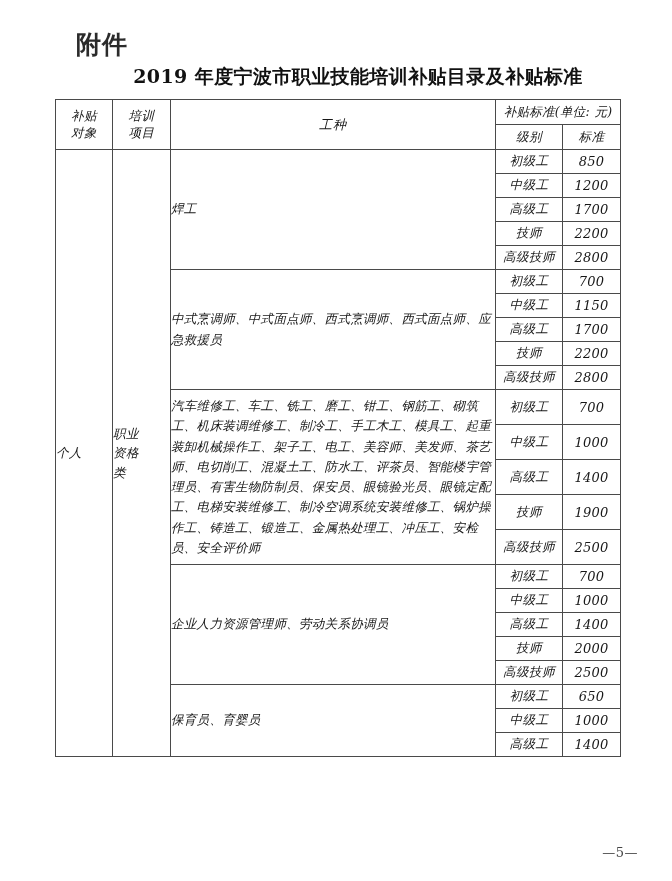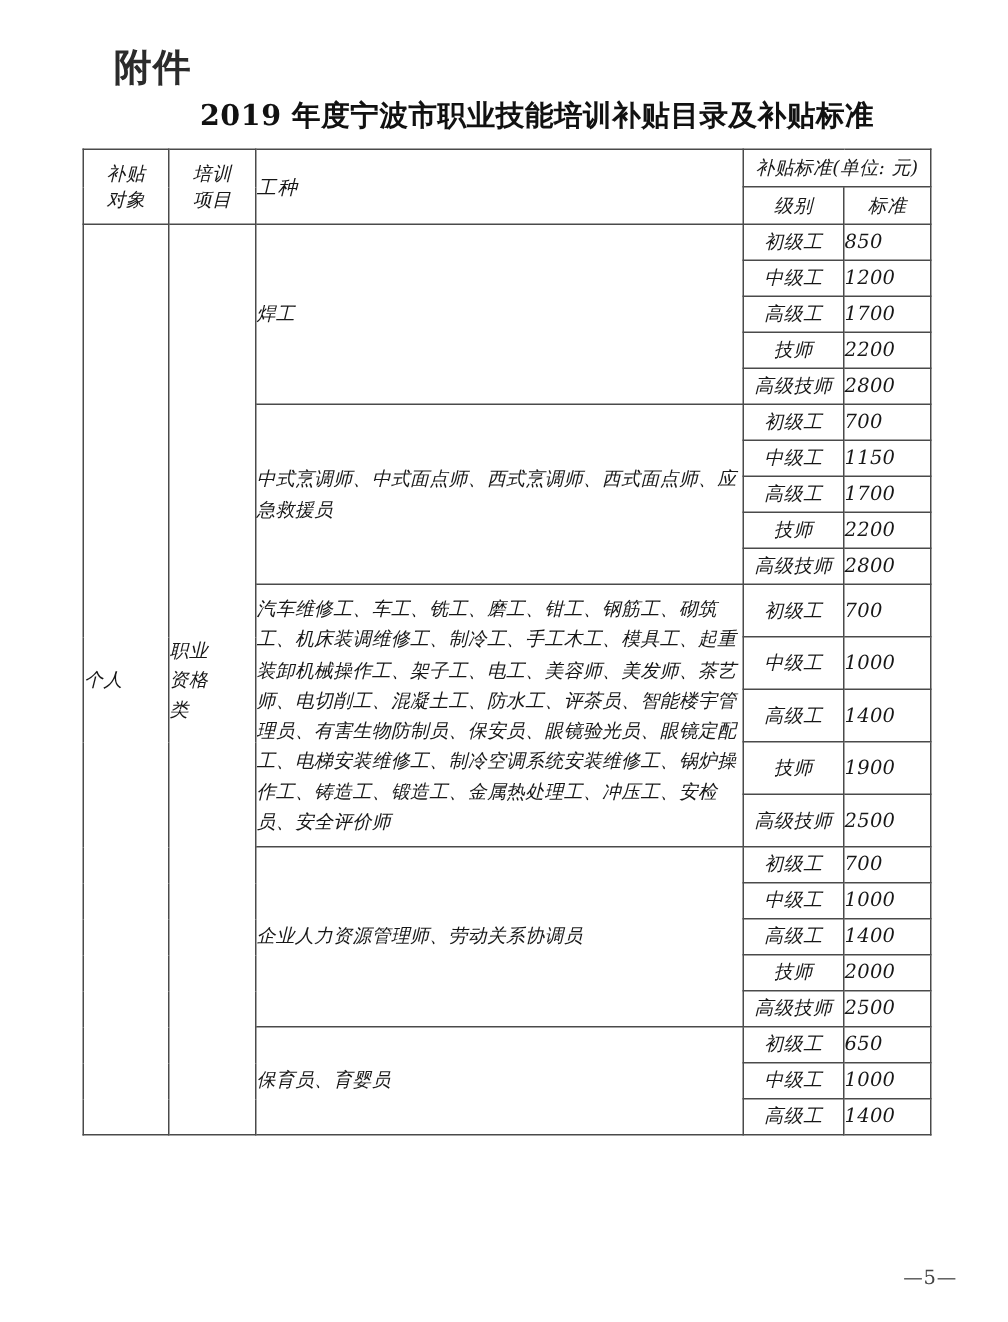--- a/index.html
+++ b/index.html
@@ -79,21 +79,21 @@
     letter-spacing: 0.5px;
     padding: 3px 1px;
   }
   .hdr-sub {
     text-align: center;
     font-size: 12.5px;
     letter-spacing: 0.5px;
     height: 24px;
   }
   .hdr-job {
-    text-align: left;
+    text-align: center;
     font-size: 13px;
     letter-spacing: 1px;
   }
   .hdr-money {
     text-align: center;
     font-size: 12.5px;
     letter-spacing: 0.3px;
     height: 24px;
   }
   .vert-cell {
@@ -108,20 +108,21 @@
     letter-spacing: 0.3px;
     padding: 4px 8px 4px 9px;
   }
   .level-cell {
     text-align: center;
     font-size: 12.5px;
     letter-spacing: 0.5px;
     margin-left: 28px;
   }
   .std-cell {
+    text-align: center;
     font-size: 13px;
     font-weight: bold;
     letter-spacing: 0.2px;
   }
   tr.r-normal td { height: 23px; }
   tr.r-tall td   { height: 34px; }
   .page-number {
     position: absolute;
     right: 34px;
     top: 845px;

